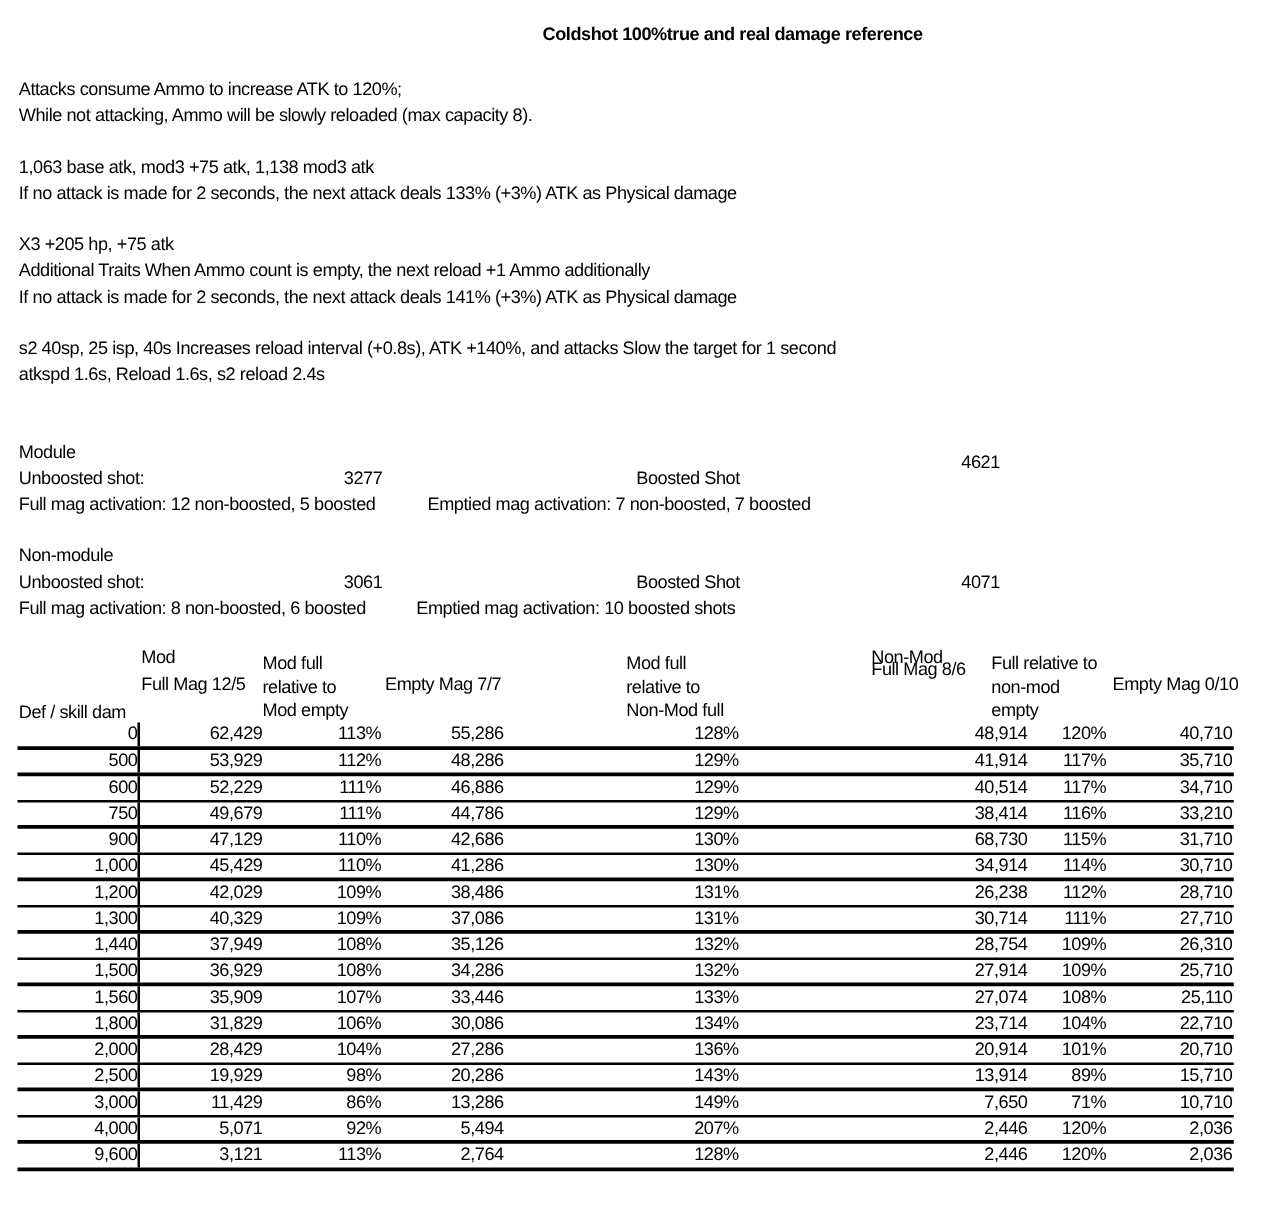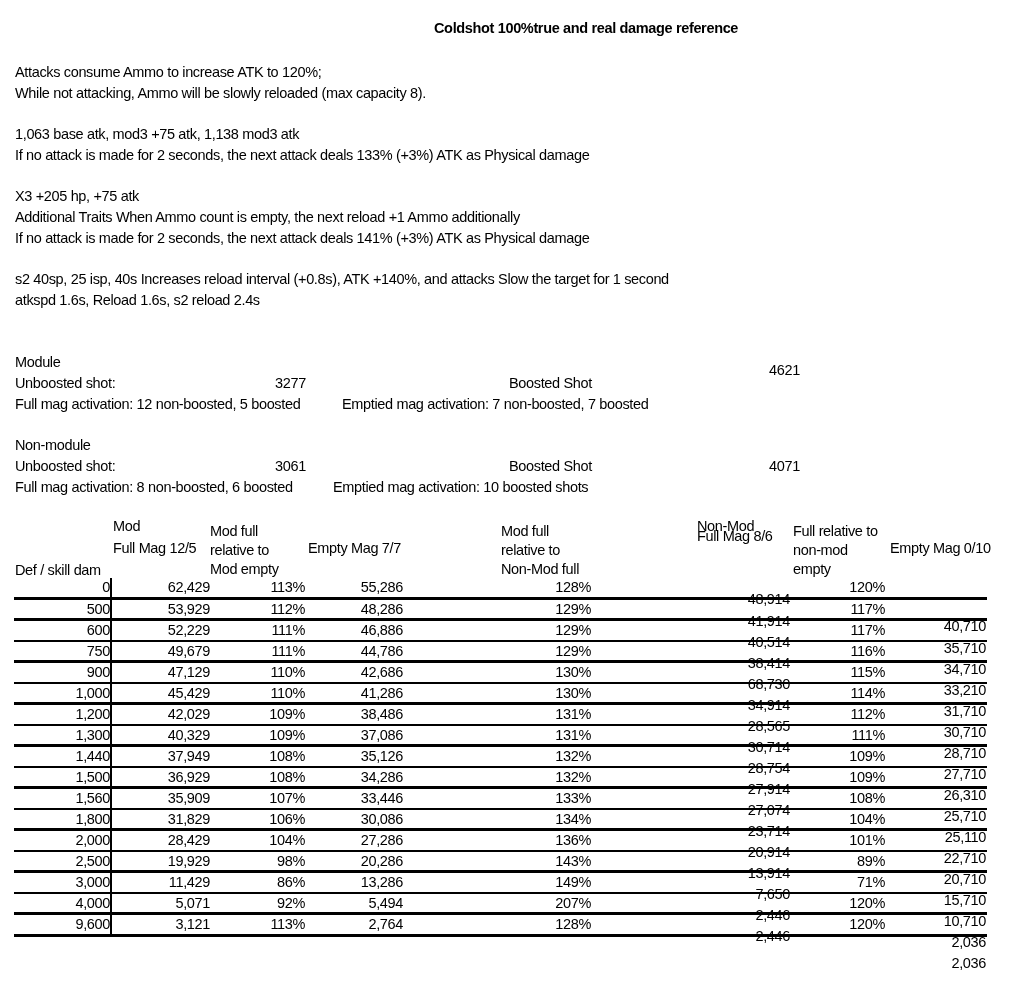--- a/index.html
+++ b/index.html
@@ -42,23 +42,23 @@
       position: absolute;
       top: 0;
       text-align: right;
       white-space: nowrap;
     }
     .c-def { left: 0; width: 96px; border-right: 2px solid #000; height: 100%; padding-right: 0; }
     .c-modfull { left: 100px; width: 96px; }
     .c-modrel { left: 200px; width: 91px; }
     .c-modempty { left: 300px; width: 89px; }
     .c-nonmodrel { left: 496px; width: 81px; }
-    .c-nmfull { left: 690px; width: 86px; margin-top: 12px; }
+    .c-nmfull { left: 722px; width: 86px; }
     .c-nmrel { left: 790px; width: 81px; }
-    .c-nmempty { left: 890px; width: 82px; margin-top: 39px; }
+    .c-nmempty { left: 890px; width: 82px; }
   </style>
 </head>
 <body>
 
 <div class="abs title">Coldshot 100%true and real damage reference</div>
 
 <div class="abs line" style="top:64px">Attacks consume Ammo to increase ATK to 120%;</div>
 <div class="abs line" style="top:85px">While not attacking, Ammo will be slowly reloaded (max capacity 8).</div>
 
 <div class="abs line" style="top:126px">1,063 base atk, mod3 +75 atk, 1,138 mod3 atk</div>
@@ -173,21 +173,21 @@
     <span class="cell c-nmfull">34,914</span>
     <span class="cell c-nmrel">114%</span>
     <span class="cell c-nmempty">30,710</span>
   </div>
   <div class="row thin">
     <span class="cell c-def">1,200</span>
     <span class="cell c-modfull">42,029</span>
     <span class="cell c-modrel">109%</span>
     <span class="cell c-modempty">38,486</span>
     <span class="cell c-nonmodrel">131%</span>
-    <span class="cell c-nmfull">28,565</span>
+    <span class="cell c-nmfull">26,238</span>
     <span class="cell c-nmrel">112%</span>
     <span class="cell c-nmempty">28,710</span>
   </div>
   <div class="row thick">
     <span class="cell c-def">1,300</span>
     <span class="cell c-modfull">40,329</span>
     <span class="cell c-modrel">109%</span>
     <span class="cell c-modempty">37,086</span>
     <span class="cell c-nonmodrel">131%</span>
     <span class="cell c-nmfull">30,714</span>

